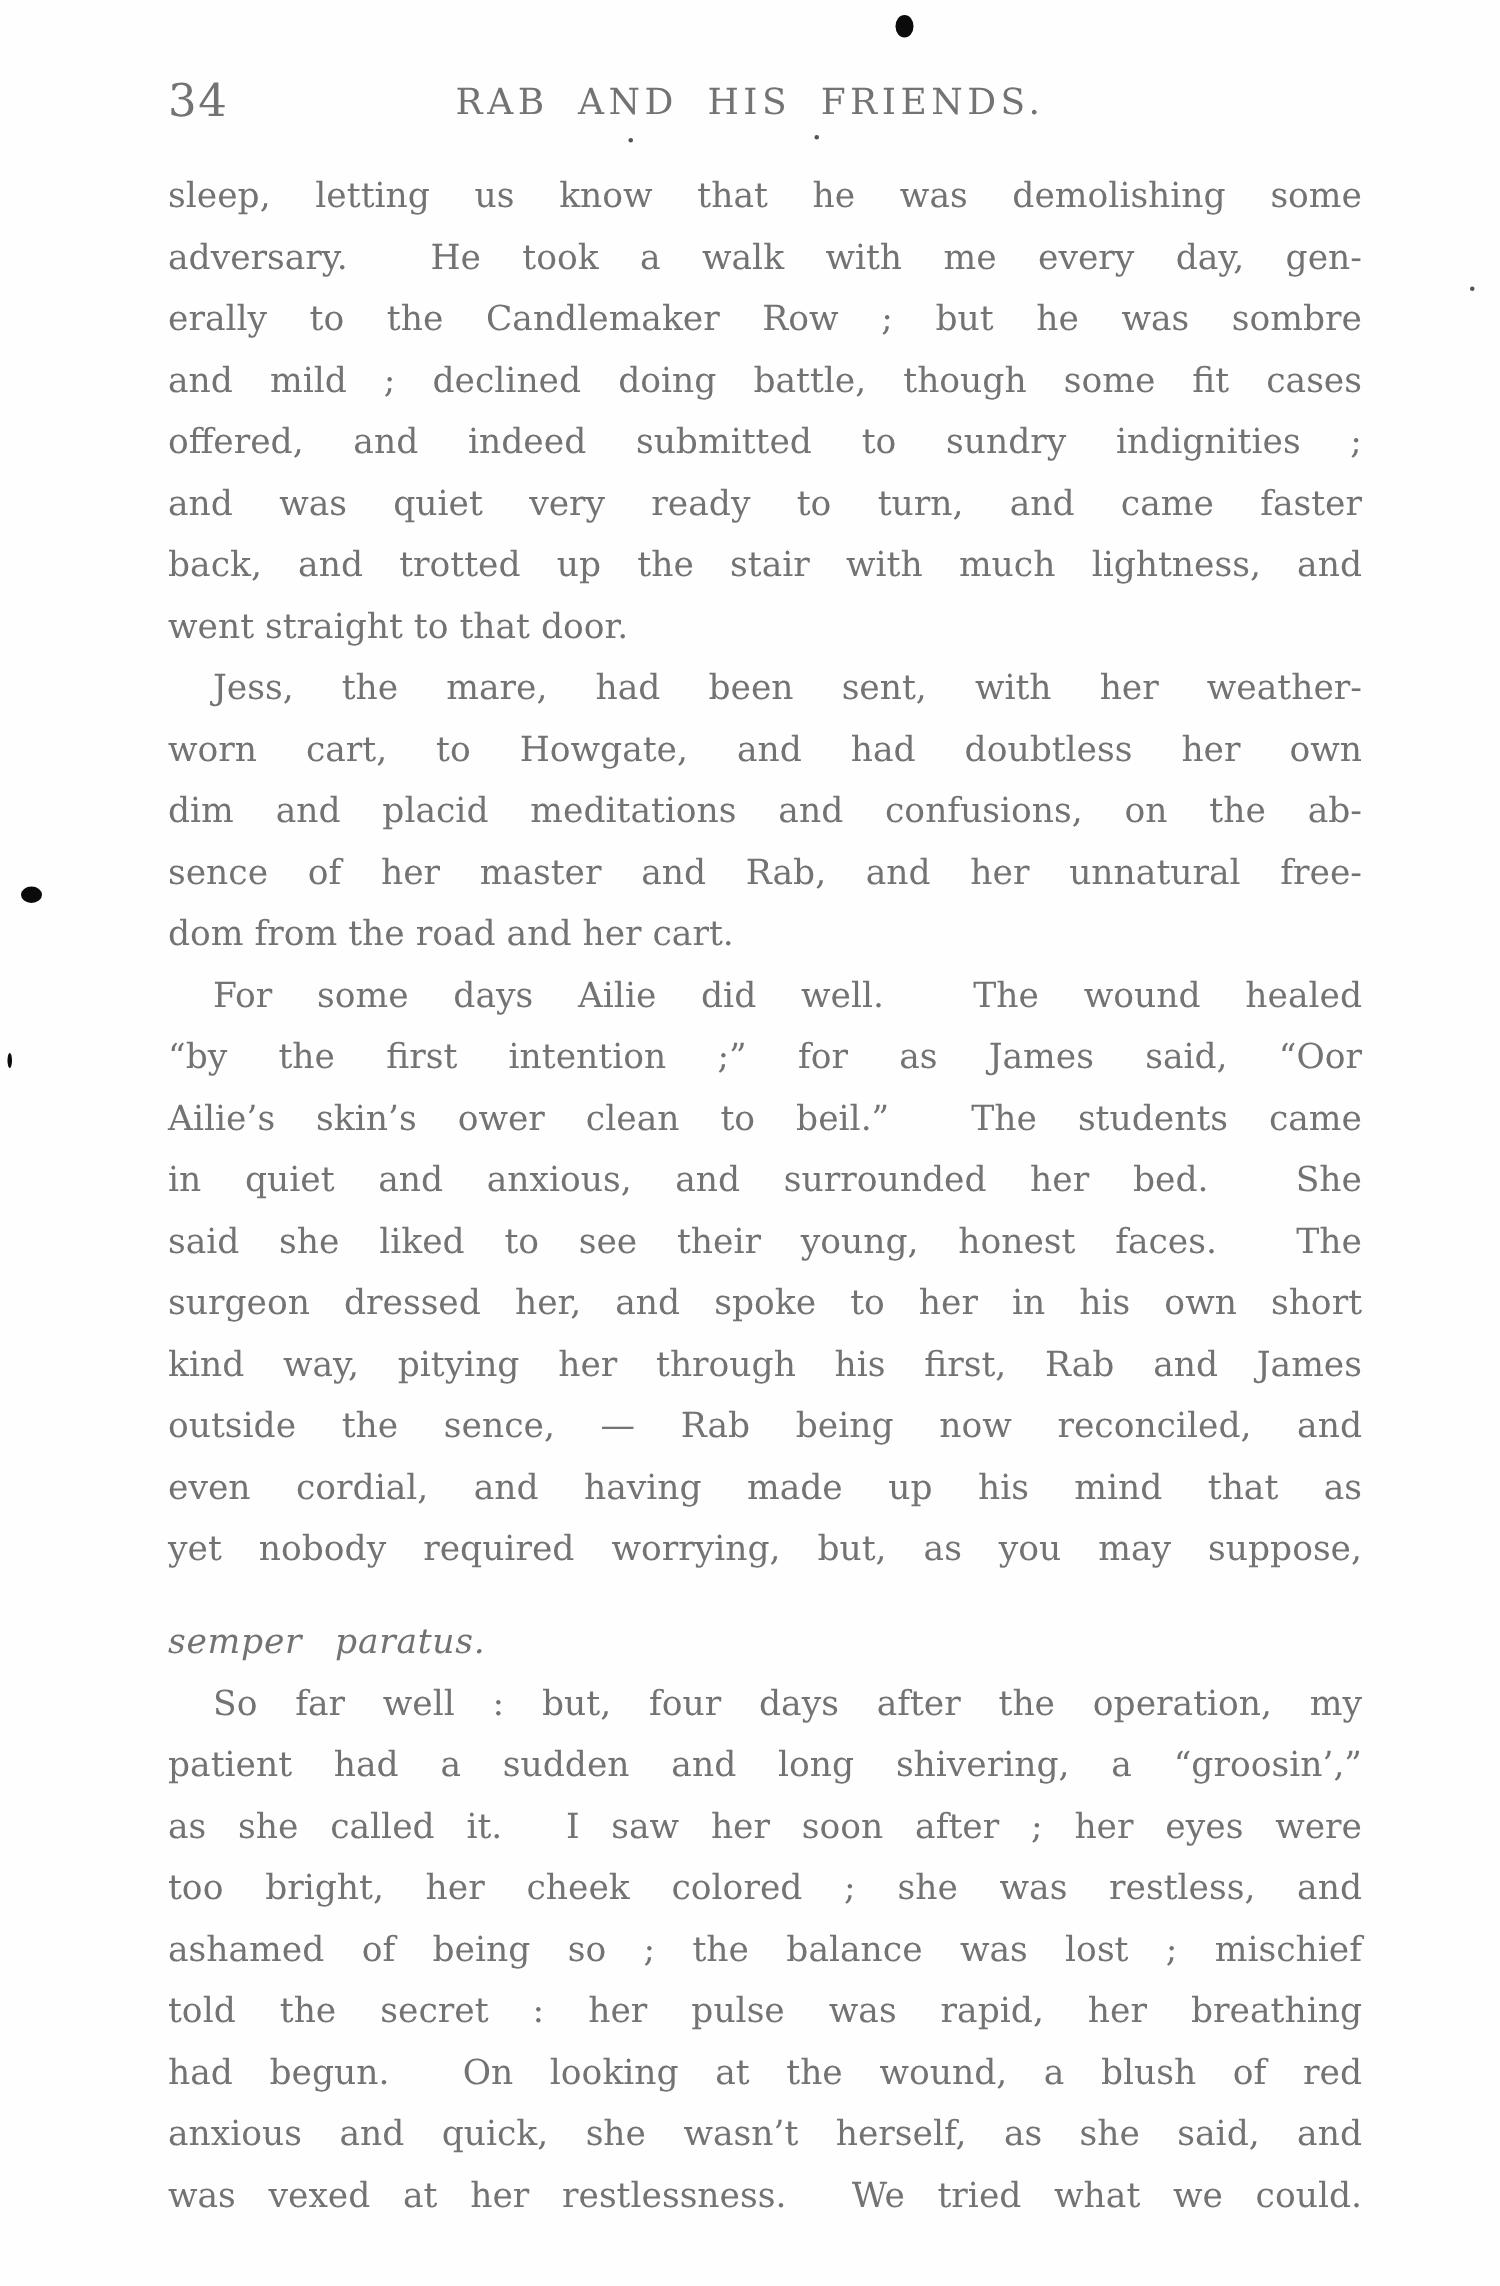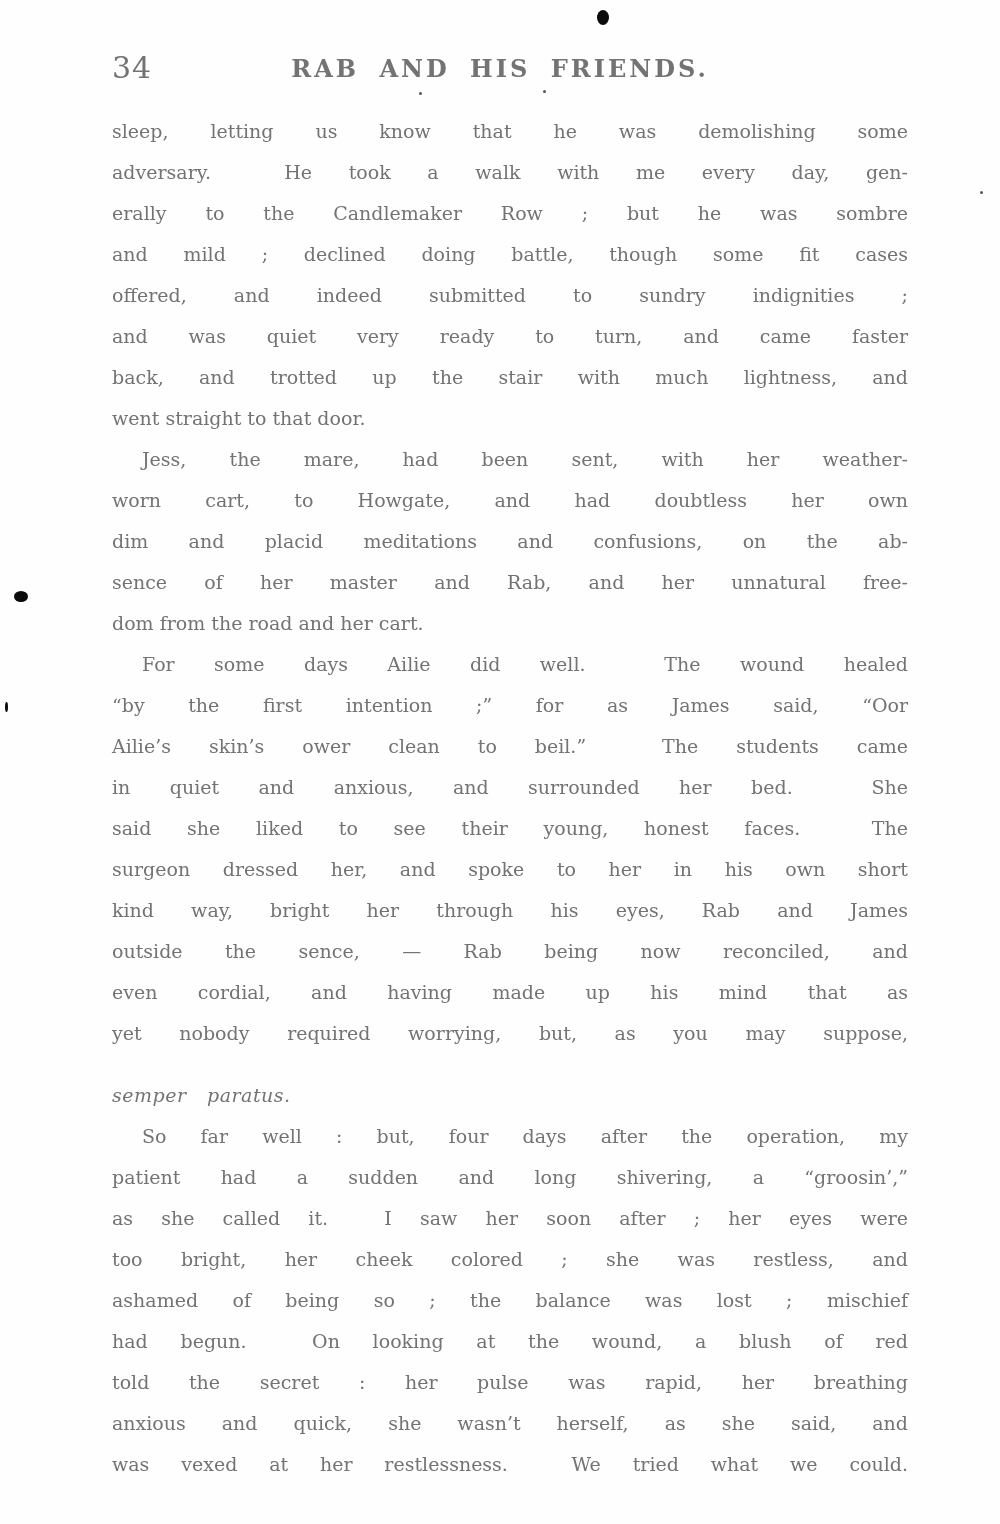--- a/index.html
+++ b/index.html
@@ -23,30 +23,30 @@
     font-size: 30px;
     letter-spacing: 1px;
   }
   .running-head {
     position: absolute;
     left: 0;
     top: 54px;
     width: 100%;
     text-align: center;
     font-size: 24px;
-    font-weight: bold;
+    font-weight: normal;
     letter-spacing: 3px;
     word-spacing: 9px;
   }
   .text-block {
     position: absolute;
     left: 112px;
     top: 111px;
     width: 796px;
-    font-size: 19px;
+    font-size: 23px;
     line-height: 41px;
   }
   .line {
     text-align: justify;
     text-align-last: justify;
   }
   .line.indent {
     text-indent: 30px;
   }
   .line.lastline {
@@ -84,32 +84,32 @@
       <div class="line">worn cart, to Howgate, and had doubtless her own</div>
       <div class="line">dim and placid meditations and confusions, on the ab-</div>
       <div class="line">sence of her master and Rab, and her unnatural free-</div>
       <div class="line lastline">dom from the road and her cart.</div>
       <div class="line indent">For some days Ailie did well.&nbsp; The wound healed</div>
       <div class="line">“by the first intention&nbsp;;” for as James said, “Oor</div>
       <div class="line">Ailie’s skin’s ower clean to beil.”&nbsp; The students came</div>
       <div class="line">in quiet and anxious, and surrounded her bed.&nbsp; She</div>
       <div class="line">said she liked to see their young, honest faces.&nbsp; The</div>
       <div class="line">surgeon dressed her, and spoke to her in his own short</div>
-      <div class="line">kind way, bright her through his eyes, Rab and James</div>
+      <div class="line">kind way, pitying her through his first, Rab and James</div>
       <div class="line">outside the sence, — Rab being now reconciled, and</div>
       <div class="line">even cordial, and having made up his mind that as</div>
       <div class="line">yet nobody required worrying, but, as you may suppose,</div>
       <div class="line lastline ital">semper paratus.</div>
       <div class="line indent">So far well&nbsp;: but, four days after the operation, my</div>
       <div class="line">patient had a sudden and long shivering, a “groosin’,”</div>
       <div class="line">as she called it.&nbsp; I saw her soon after&nbsp;; her eyes were</div>
       <div class="line">too bright, her cheek colored&nbsp;; she was restless, and</div>
       <div class="line">ashamed of being so&nbsp;;  the balance was lost&nbsp;; mischief</div>
+      <div class="line">told the secret&nbsp;: her pulse was rapid, her breathing</div>
       <div class="line">had begun.&nbsp; On looking at the wound, a blush of red</div>
-      <div class="line">told the secret&nbsp;: her pulse was rapid, her breathing</div>
       <div class="line">anxious and quick, she wasn’t herself, as she said, and</div>
       <div class="line">was vexed at her restlessness.&nbsp; We tried what we could.</div>
     </div>
   <div>
       <div class="speck" style="left: 597px; top: 10px; width: 12px; height: 15px;"></div>
       <div class="speck" style="left: 14px; top: 591px; width: 14px; height: 11px;"></div>
       <div class="speck" style="left: 5px; top: 702px; width: 3px; height: 10px;"></div>
       <div class="speck faint" style="left: 419px; top: 92px; width: 3px; height: 3px;"></div>
       <div class="speck faint" style="left: 543px; top: 90px; width: 3px; height: 3px;"></div>
       <div class="speck faint" style="left: 980px; top: 191px; width: 3px; height: 3px;"></div>

